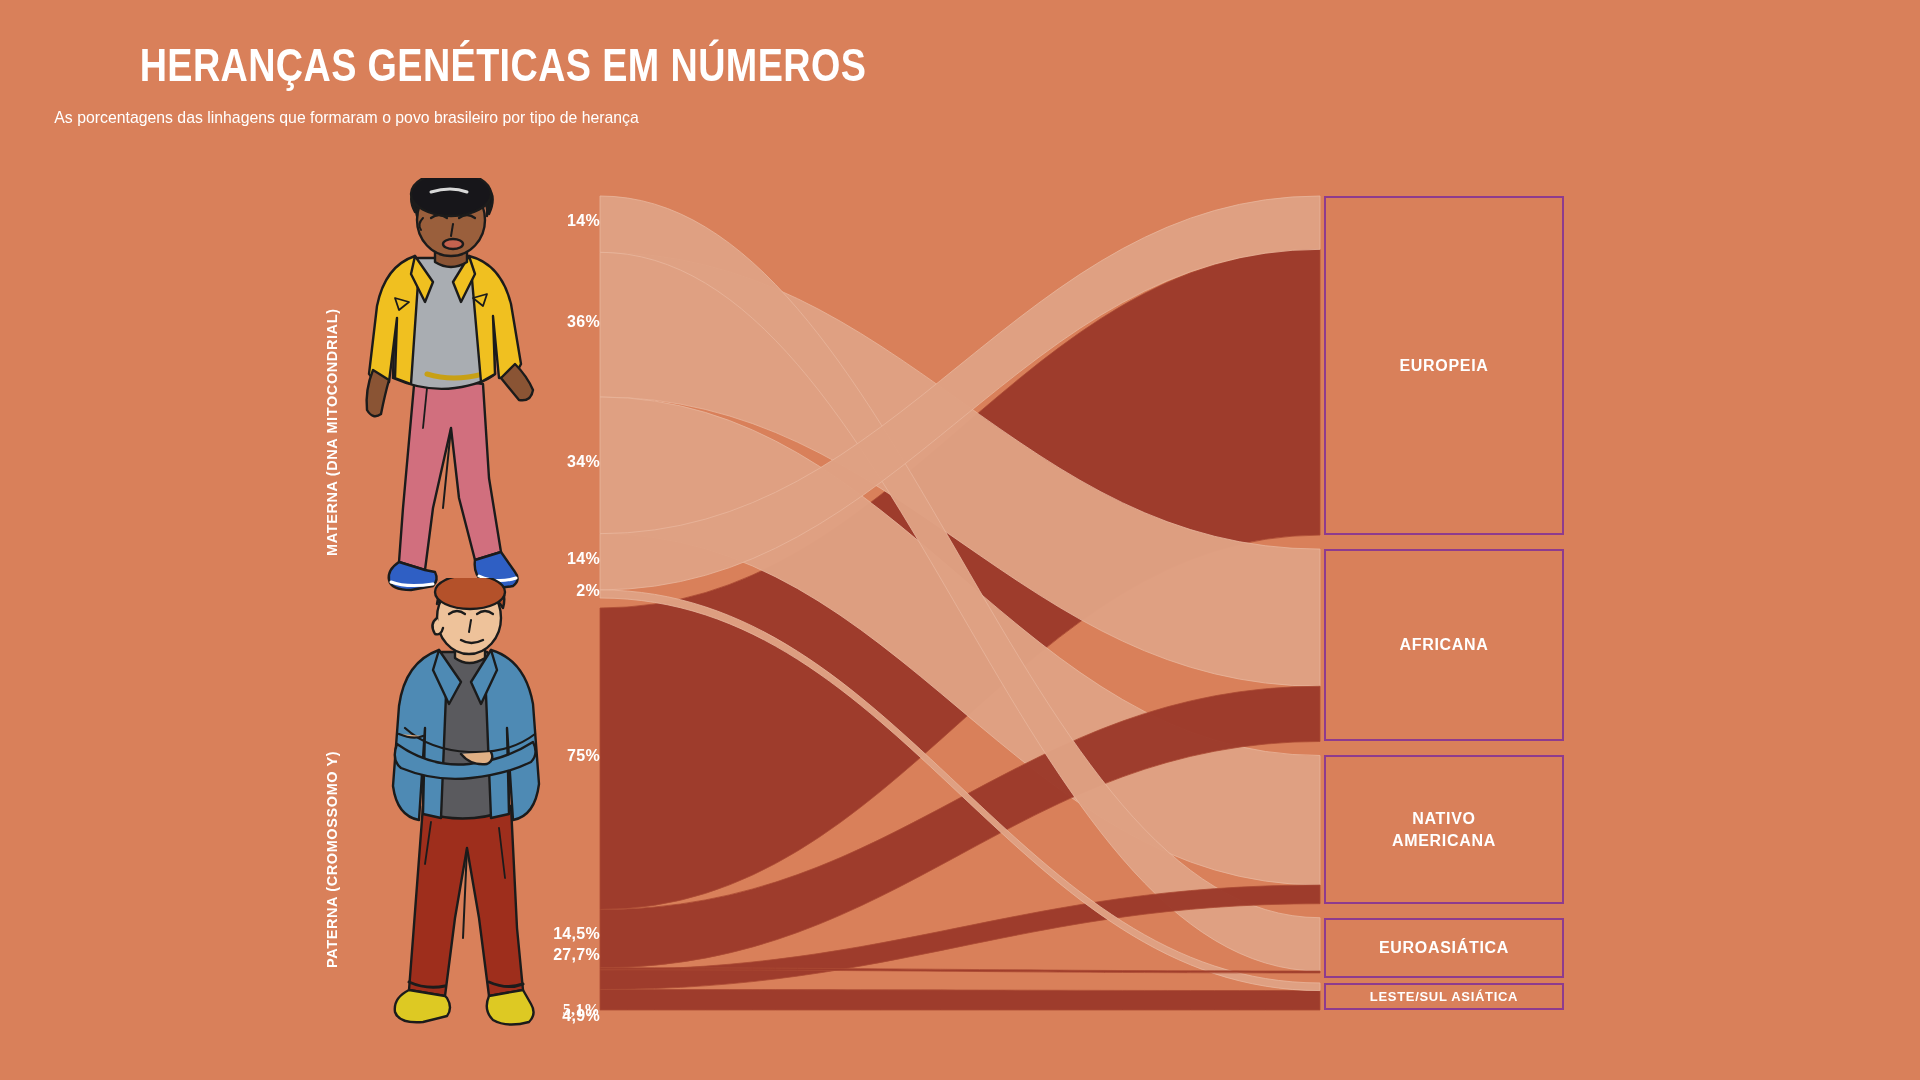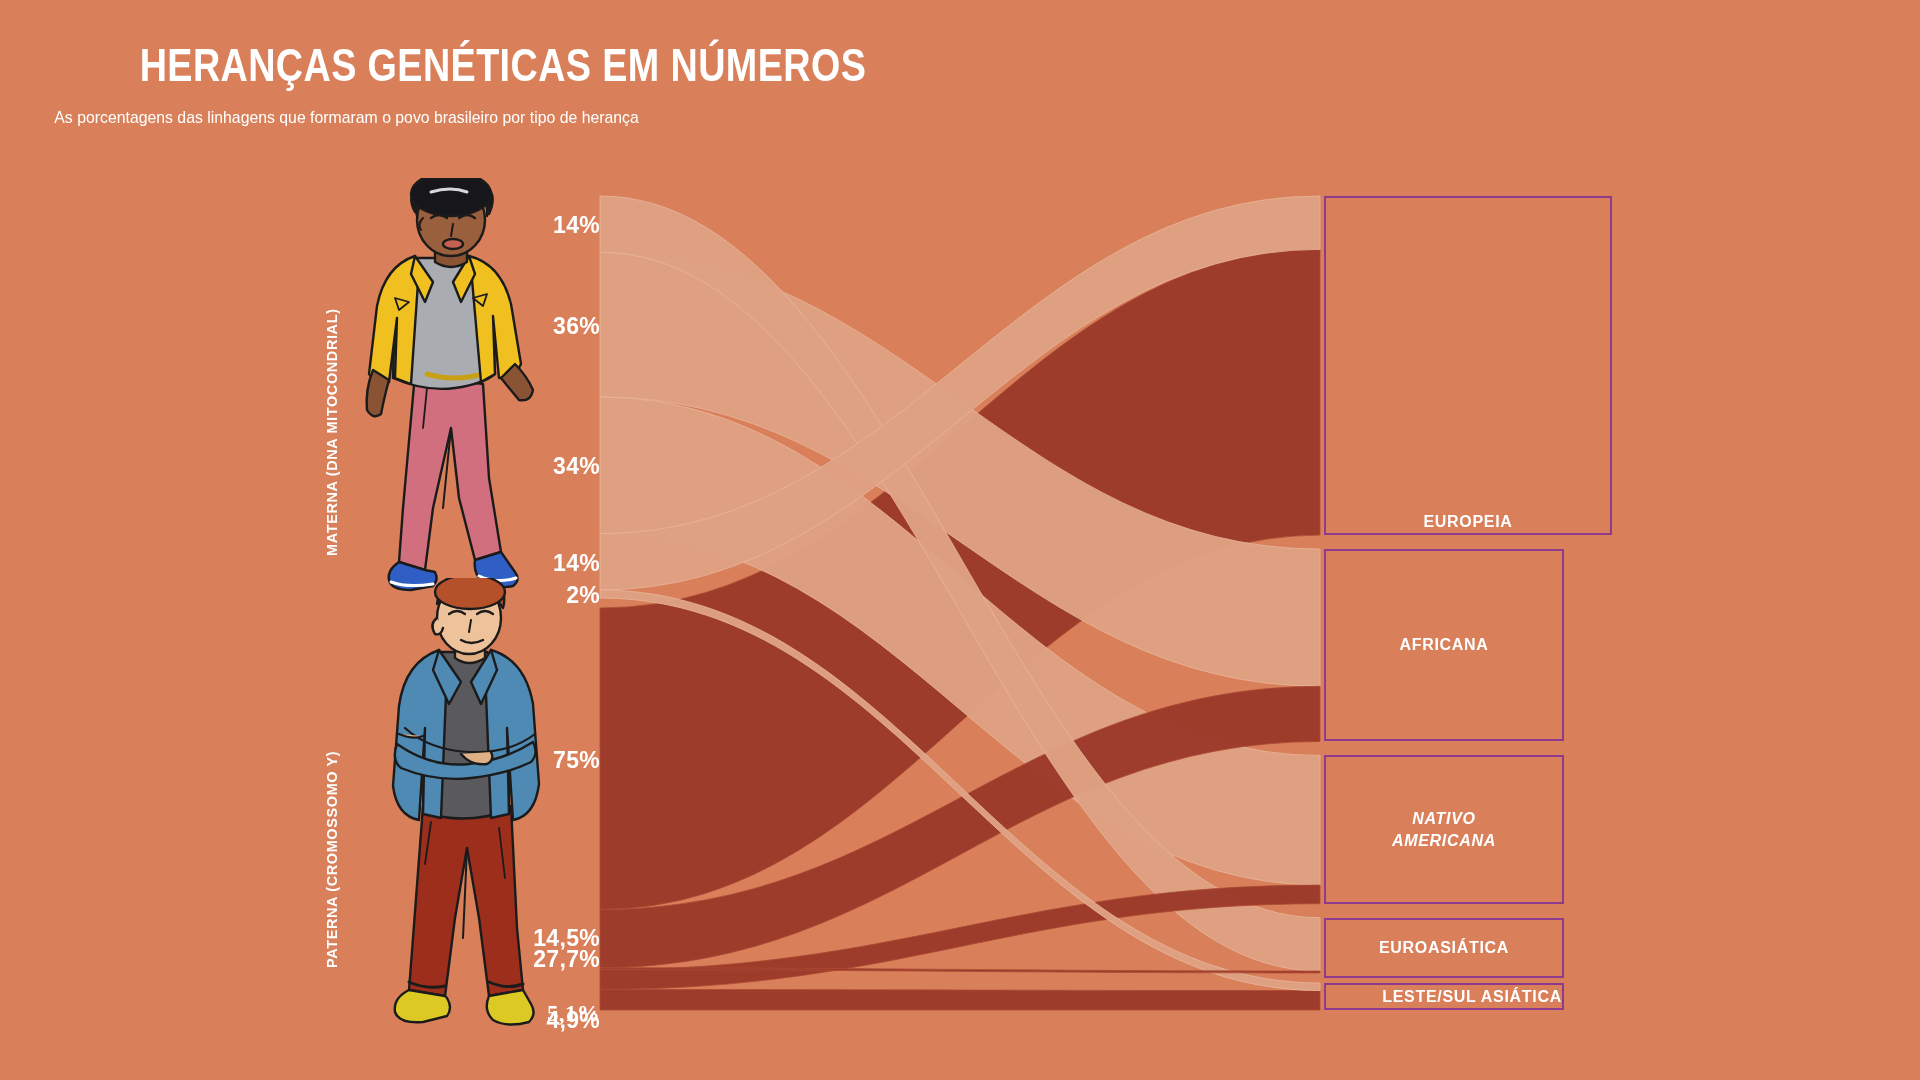--- a/index.html
+++ b/index.html
@@ -45,21 +45,21 @@
 
   
   .figure-wrap { position:absolute; }
   #figure-maternal { left:355px; top:178px; width:190px; height:420px; }
   #figure-paternal { left:375px; top:578px; width:180px; height:460px; }
 
   
   .tick-label {
     position:absolute;
     right:0;
-    font-size:23px;
+    font-size:16px;
     font-weight:bold;
     letter-spacing:0.3px;
     text-align:right;
     white-space:nowrap;
   }
   #tick-col { position:absolute; left:430px; top:0; width:170px; height:1080px; }
 
   
   #sankey-svg { position:absolute; left:0; top:0; }
 
@@ -70,21 +70,21 @@
     display:flex;
     align-items:center;
     justify-content:center;
     text-align:center;
     font-size:16px;
     font-weight:bold;
     letter-spacing:0.7px;
     line-height:1.35;
     color:#ffffff;
   }
-  .cat-box.small { font-size:16px;justify-content:flex-end; }
+  .cat-box.small { font-size:13px; }
 </style>
 </head>
 <body>
 
 <div id="header">
   <div id="chart-title">HERANÇAS GENÉTICAS EM NÚMEROS</div>
   <div id="chart-subtitle">As porcentagens das linhagens que formaram o povo brasileiro por tipo de herança</div>
 </div>
 
 <svg id="sankey-svg" width="1920" height="1080">
@@ -199,27 +199,27 @@
     <div class="tick-label" style="top: 549.82px;">14%</div>
     <div class="tick-label" style="top: 581.98px;">2%</div>
     <div class="tick-label" style="top: 746.75px;">75%</div>
     <div class="tick-label" style="top: 924.749px;">14,5%</div>
     <div class="tick-label" style="top: 945.749px;">27,7%</div>
     <div class="tick-label" style="top: 1007px;">4,9%</div>
     <div class="tick-label" style="top: 1001px; font-family: Liberation Serif, serif;">5,1%</div>
   </div>
 
 <div id="cat-boxes">
-    <div class="cat-box" style="left: 1324px; top: 196px; width: 288px; height: 339.09px; align-items: flex-end;">
+    <div class="cat-box" style="left: 1324px; top: 196px; width: 240px; height: 339.09px;">
       <span style="white-space: pre-line;">EUROPEIA</span>
     </div>
     <div class="cat-box" style="left: 1324px; top: 549.09px; width: 240px; height: 192.405px;">
       <span style="white-space: pre-line;">AFRICANA</span>
     </div>
-    <div class="cat-box" style="left: 1324px; top: 755.495px; width: 240px; height: 148.209px; font-style: italic;">
+    <div class="cat-box" style="left: 1324px; top: 755.495px; width: 240px; height: 148.209px;">
       <span style="white-space: pre-line;">NATIVO
 AMERICANA</span>
     </div>
     <div class="cat-box" style="left: 1324px; top: 917.704px; width: 240px; height: 60px;">
       <span style="white-space: pre-line;">EUROASIÁTICA</span>
     </div>
     <div class="cat-box small" style="left: 1324px; top: 982.949px; width: 240px; height: 27.051px;">
       <span style="white-space: pre-line;">LESTE/SUL ASIÁTICA</span>
     </div>
   </div>

